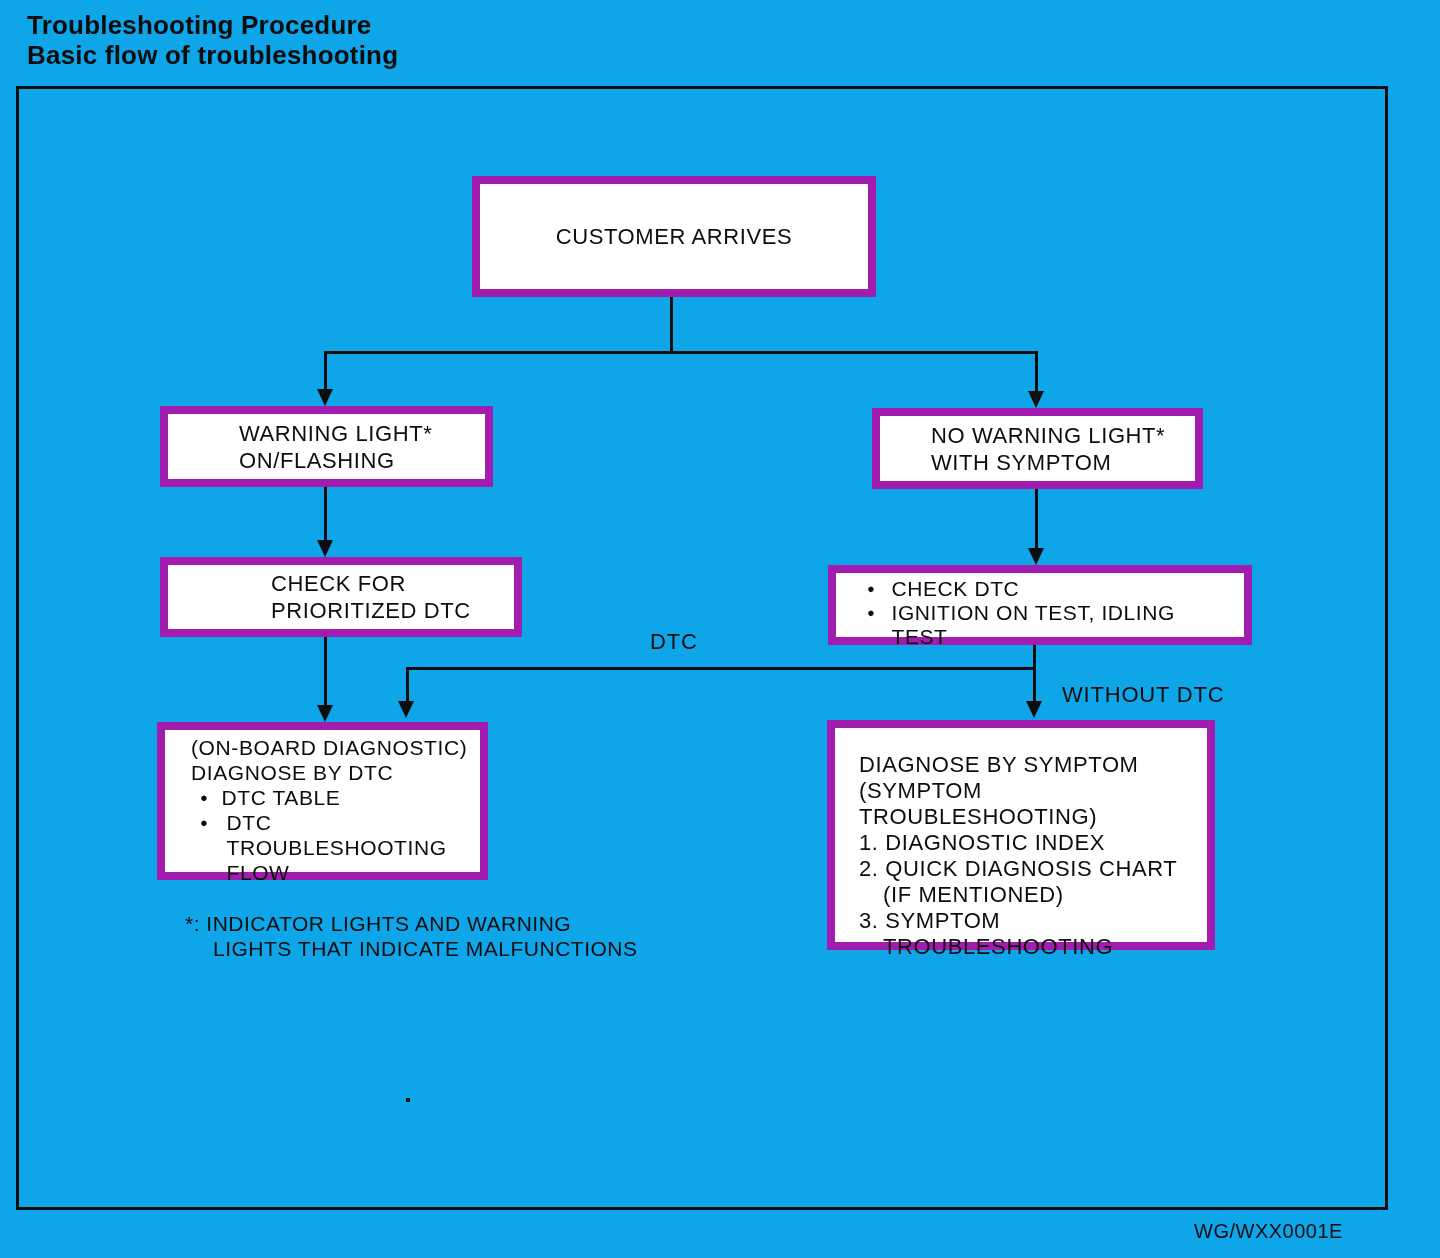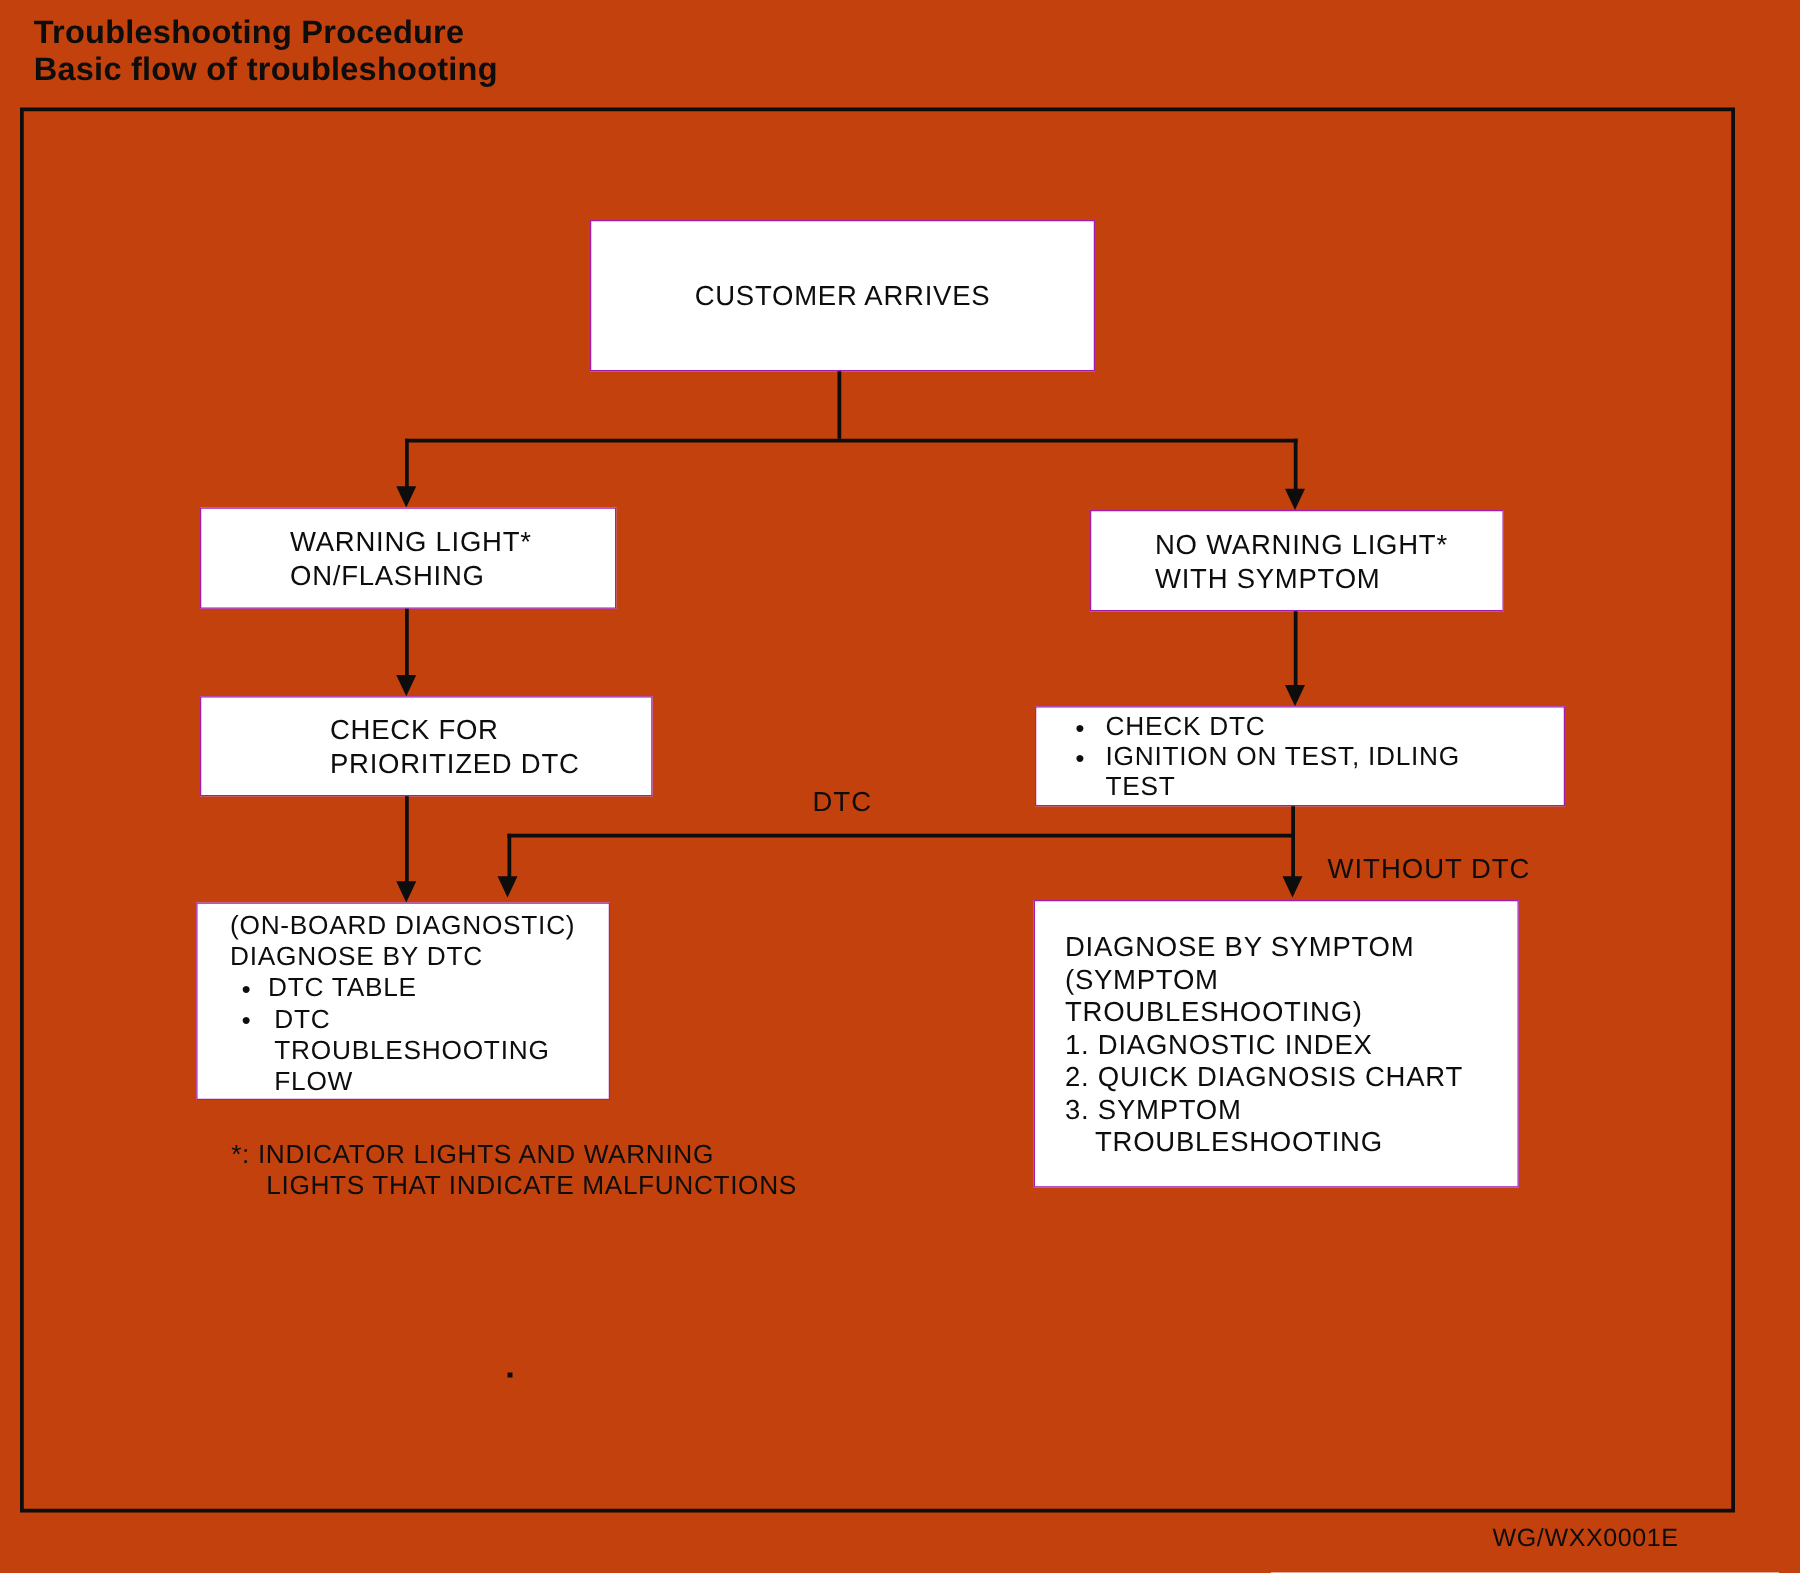--- a/index.html
+++ b/index.html
@@ -1,23 +1,23 @@
 <!DOCTYPE html>
 <html><head>
 <meta charset="utf-8">
 <style>
   html,body{margin:0;padding:0;background:#ffffff;}
   .canvas{
-    position:relative;width:1440px;height:1258px;background:#c2410c;
+    position:relative;width:1440px;height:1258px;background:#0ea5e9;
     font-family:"Liberation Sans",sans-serif;color:#0d0d0d;overflow:hidden;
   }
   .abs{position:absolute;box-sizing:border-box;}
   .page-title{left:27px;top:10px;font-size:26px;font-weight:bold;line-height:30px;letter-spacing:0.2px;white-space:nowrap;}
   .frame{left:16px;top:86px;width:1372px;height:1124px;border:3px solid #0d0d0d;background:transparent;}
-  .node{border:1px solid #a21caf;background:#ffffff;font-size:22px;line-height:27px;letter-spacing:0.6px;white-space:nowrap;}
+  .node{border:8px solid #a21caf;background:#ffffff;font-size:22px;line-height:27px;letter-spacing:0.6px;white-space:nowrap;}
   .node-center{display:flex;align-items:center;justify-content:center;}
   .node-left{display:flex;align-items:center;}
   .vline{width:3px;background:#0d0d0d;}
   .hline{height:3px;background:#0d0d0d;}
   .arrow-down{width:0;height:0;border-left:8px solid transparent;border-right:8px solid transparent;border-top:17px solid #0d0d0d;}
   .edge-label{font-size:22px;letter-spacing:0.8px;white-space:nowrap;}
   .bullet-row{display:flex;align-items:flex-start;}
   .bullet{font-size:13px;line-height:24px;flex:0 0 auto;}
   .small-lh{font-size:21px;line-height:24px;}
   .dtc-lh{font-size:21px;line-height:25px;}
@@ -118,20 +118,21 @@
         <span style="display:block;">FLOW</span>
       </span>
     </div>
   </div>
 
   <div class="abs node" style="left:827px;top:720px;width:388px;height:230px;padding:24px 0 0 24px;white-space:normal;">
     <div class="sym-lh">DIAGNOSE BY SYMPTOM</div>
     <div class="sym-lh">(SYMPTOM TROUBLESHOOTING)</div>
     <div class="sym-lh">1. DIAGNOSTIC INDEX</div>
     <div class="sym-lh">2. QUICK DIAGNOSIS CHART</div>
+    <div class="sym-lh indent2">(IF MENTIONED)</div>
     <div class="sym-lh">3. SYMPTOM</div>
     <div class="sym-lh indent2">TROUBLESHOOTING</div>
   </div>
 
   <div class="abs footnote" style="left:161px;top:911px;">
     <div>*: INDICATOR LIGHTS AND WARNING</div>
     <div style="padding-left:28px;">LIGHTS THAT INDICATE MALFUNCTIONS</div>
   </div>
 
   <div class="abs speck" style="left:406px;top:1098px;"></div>

